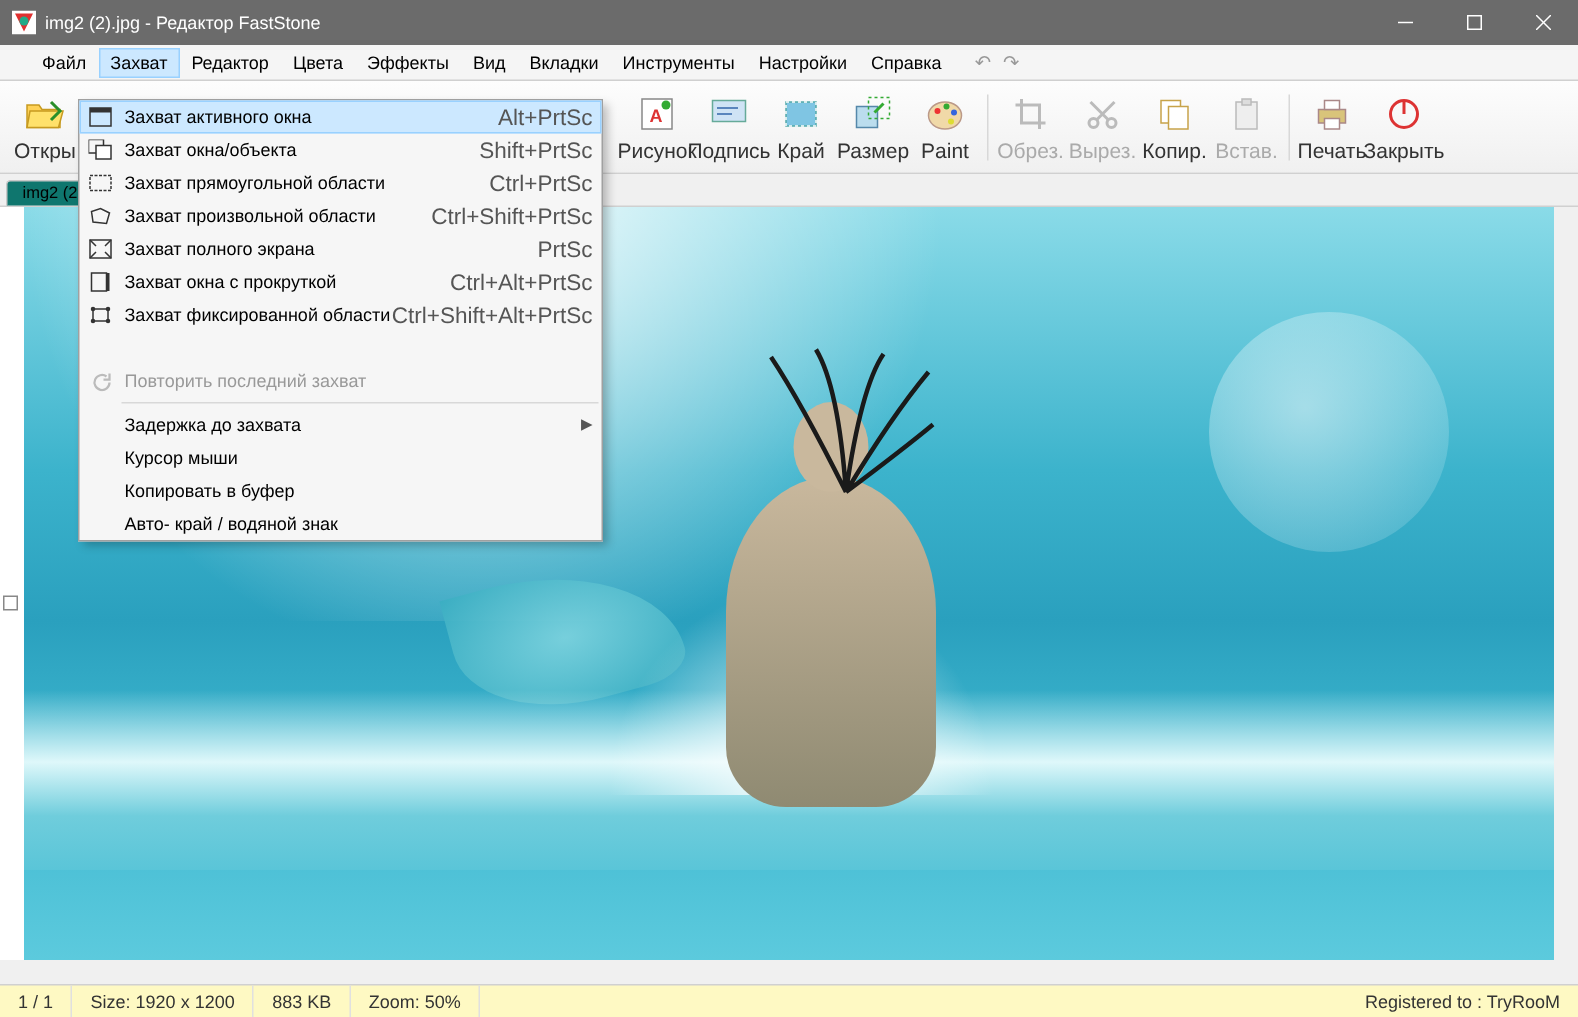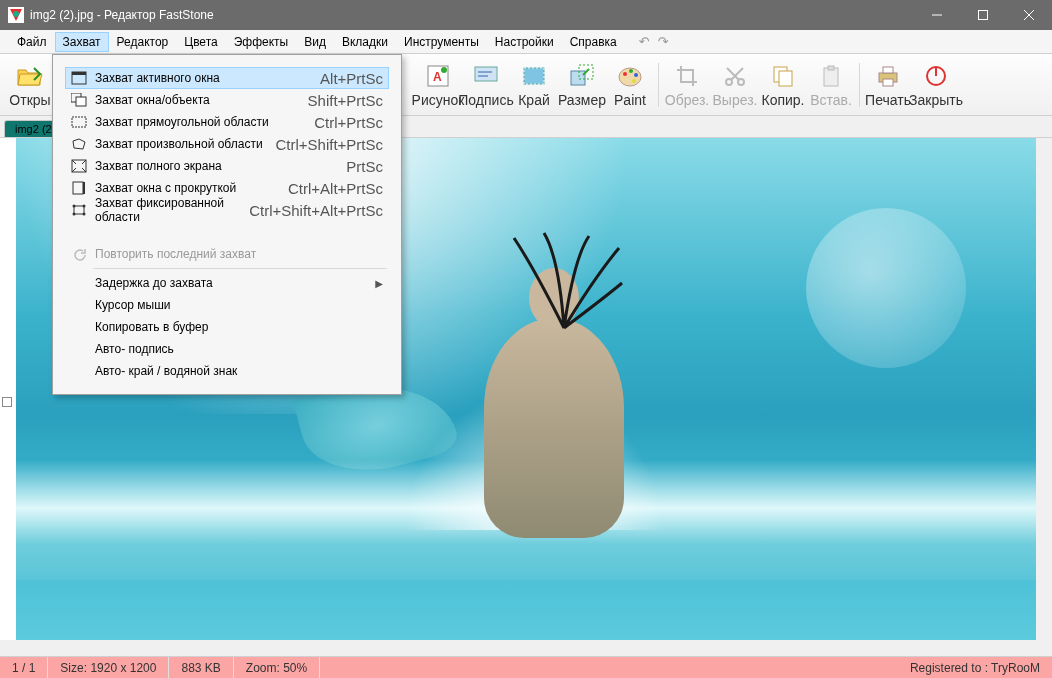--- a/index.html
+++ b/index.html
@@ -5,21 +5,21 @@
 * { margin: 0; padding: 0; box-sizing: border-box; font-family: "Segoe UI", Tahoma, sans-serif; font-size: 12px; }
 body { width: 1052px; height: 678px; background: #fff; overflow: hidden; position: relative; }
 
 
 .titlebar { height: 30px; background: #6b6b6b; color: #fff; display: flex; align-items: center; padding: 0 0 0 8px; }
 .titlebar .app-icon { width: 16px; height: 16px; margin-right: 6px; }
 .titlebar .title { flex: 1; font-size: 12px; }
 .titlebar .win-btn { width: 46px; height: 30px; display: flex; align-items: center; justify-content: center; color: #fff; }
 
 
-.menubar { height: 24px; background: #f5f5f5; border-bottom: 1px solid #d0d0d0; display: flex; align-items: center; padding: 0 9px; }
+.menubar { height: 24px; background: #f5f5f5; border-bottom: 1px solid #d0d0d0; display: flex; align-items: center; padding: 0 20px; }
 .menubar .menu-item { padding: 3px 8px; cursor: default; }
 .menubar .menu-item.active { background: #cce8ff; border: 1px solid #99d1ff; padding: 2px 7px; }
 .menubar .menu-spacer { width: 10px; }
 .menubar .undo-redo { color: #999; padding: 0 4px; font-size: 13px; }
 
 
 .toolbar { height: 62px; background: linear-gradient(#fdfdfd, #f0f0f0); border-bottom: 1px solid #d0d0d0; display: flex; align-items: center; padding: 0 6px; gap: 0; }
 .tool-btn { width: 48px; height: 56px; display: flex; flex-direction: column; align-items: center; justify-content: center; gap: 2px; cursor: default; border: 1px solid transparent; border-radius: 3px; }
 .tool-btn .ico { width: 28px; height: 28px; display: flex; align-items: center; justify-content: center; }
 .tool-btn .lbl { font-size: 14px; color: #333; white-space: nowrap; }
@@ -47,26 +47,26 @@
 .ruler-handle { position:absolute; width:10px; height:10px; background:#fff; border:1px solid #888; }
 .rh-left { left:2px; top:50%; }
 .rh-right { right:2px; top:50%; }
 .rh-top { top:0px; left:50%; }
 
 .scroll-v { position:absolute; right:0; top:0; bottom:16px; width:16px; background:#f0f0f0; }
 .scroll-h { position:absolute; left:0; right:16px; bottom:0; height:16px; background:#f0f0f0; }
 .scroll-corner { position:absolute; right:0; bottom:0; width:16px; height:16px; background:#f0f0f0; }
 
 
-.statusbar { position:absolute; bottom:0; left:0; right:0; height:22px; background:#fca5a5; border-top:1px solid #d0d0d0; display:flex; align-items:center; font-size:11px; color:#333; }
+.statusbar { position:absolute; bottom:0; left:0; right:0; height:22px; background:#fef9c3; border-top:1px solid #d0d0d0; display:flex; align-items:center; font-size:11px; color:#333; }
 .status-cell { padding: 0 12px; border-right:1px solid #e0e0e0; height:100%; display:flex; align-items:center; }
 .status-right { margin-left:auto; padding: 0 12px; }
 
 
-.dropdown { position:absolute; top:54px; left:52px; width:350px; background:#f6f6f6; border:1px solid #a0a0a0; box-shadow: 3px 3px 6px rgba(0,0,0,0.25); z-index:100; padding: 12px; }
+.dropdown { position:absolute; top:66px; left:52px; width:350px; background:#f6f6f6; border:1px solid #a0a0a0; box-shadow: 3px 3px 6px rgba(0,0,0,0.25); z-index:100; padding: 0; }
 .dd-item { display:flex; align-items:center; height:22px; padding: 0 6px 0 4px; cursor:default; }
 .dd-item.highlight { background:#cce8ff; border:1px solid #99d1ff; height:22px; padding:0 5px 0 3px;}
 .dd-item.disabled { color:#999;margin-top:22px; }
 .dd-icon { width:20px; height:16px; display:flex; align-items:center; justify-content:center; margin-right:6px; }
 .dd-label { flex:1; }
 .dd-shortcut { color:#555; font-size:15px; }
 .dd-sep { height:1px; background:#d8d8d8; margin:3px 2px 3px 28px; }
 .dd-arrow { font-size:10px; color:#555; }
 
 svg { display:block; }
@@ -373,19 +373,15 @@
   <div class="dd-item">
     <span class="dd-icon"></span>
     <span class="dd-label">Курсор мыши</span>
   </div>
   <div class="dd-item">
     <span class="dd-icon"></span>
     <span class="dd-label">Копировать в буфер</span>
   </div>
   <div class="dd-item">
     <span class="dd-icon"></span>
-    <span class="dd-label">Авто- подпись</span>
-  </div>
-  <div class="dd-item">
-    <span class="dd-icon"></span>
     <span class="dd-label">Авто- край / водяной знак</span>
   </div>
 </div>
 
 </body></html>

